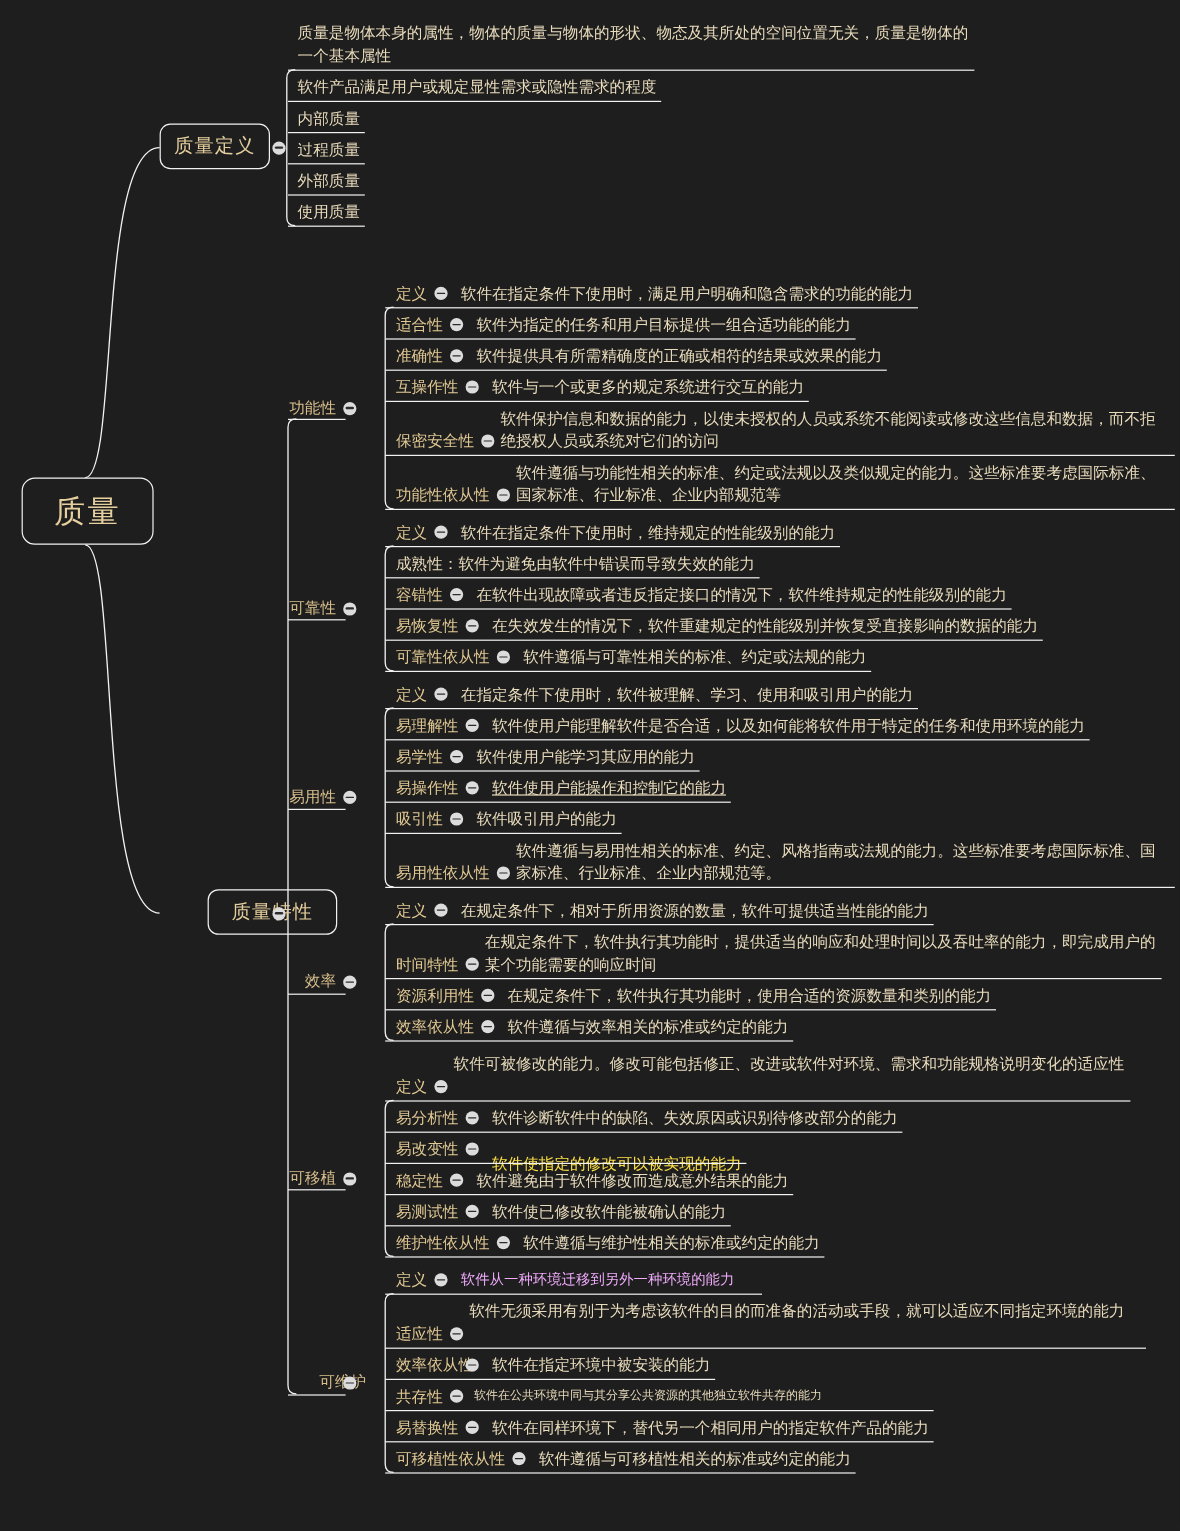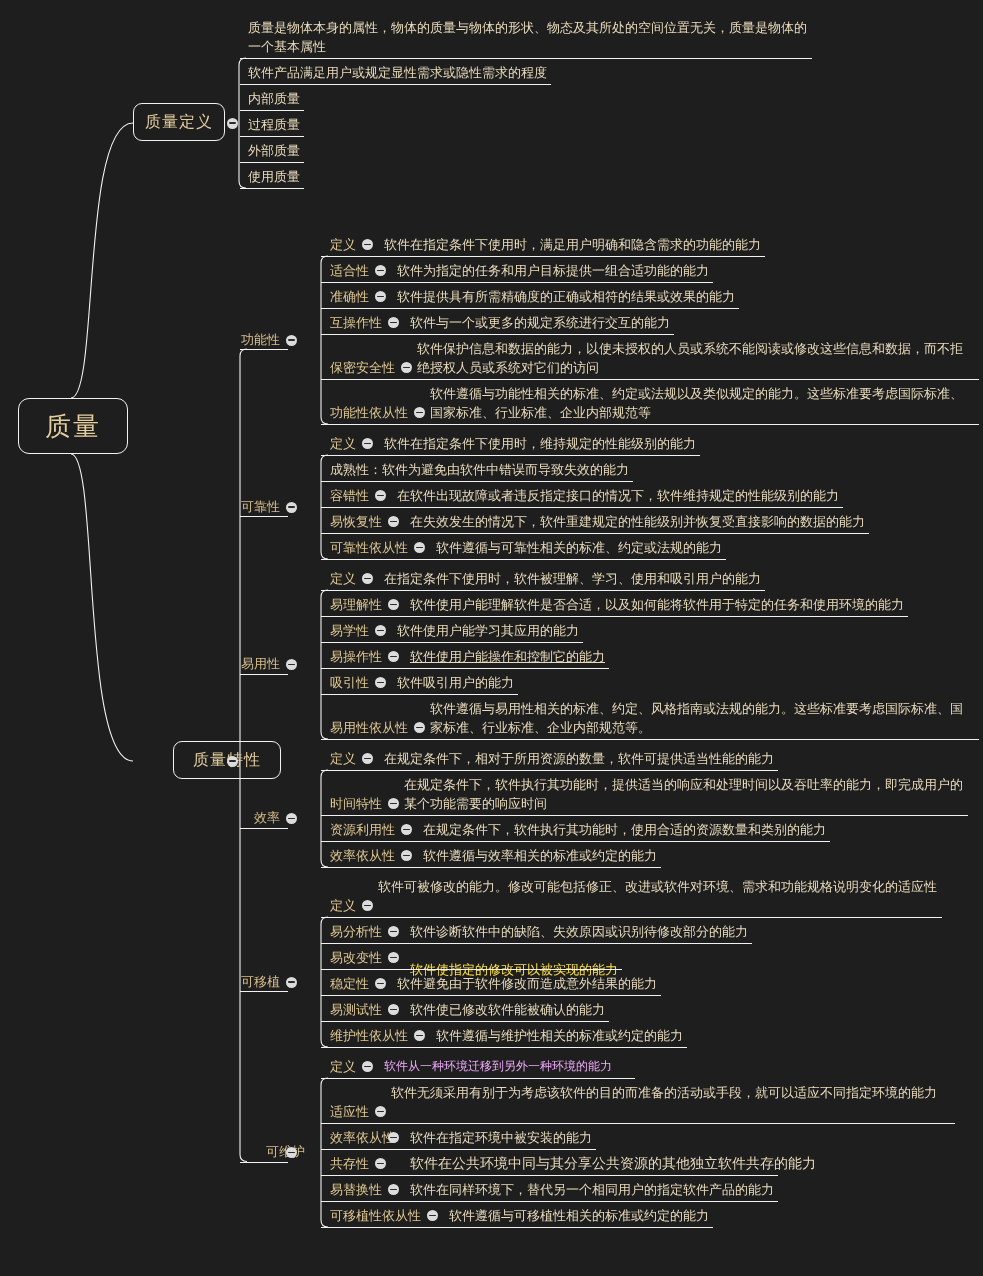--- a/index.html
+++ b/index.html
@@ -207,21 +207,21 @@
     <div class="lbody" style="position: absolute; left: 391px; top: 1083px; width: 560px; font-size: 13px; line-height: 19px; color: rgb(233, 220, 188); white-space: normal;">软件无须采用有别于为考虑该软件的目的而准备的活动或手段，就可以适应不同指定环境的能力</div>
     <div class="ltitle" style="position: absolute; left: 330px; top: 1102px; font-size: 13px; line-height: 19px; color: rgb(224, 200, 147); white-space: nowrap;">适应性</div>
     <div class="dot" style="left: 374.5px; top: 1106px;"></div>
     <div class="uline" style="left: 321px; top: 1123px; width: 634px;"></div>
     <div class="ltitle" style="position: absolute; left: 330px; top: 1128px; font-size: 13px; line-height: 19px; color: rgb(224, 200, 147); white-space: nowrap;">效率依从性</div>
     <div class="dot" style="left: 387.5px; top: 1132px;"></div>
     <div class="lbody" style="position: absolute; left: 410px; top: 1128px; font-size: 13px; line-height: 19px; color: rgb(233, 220, 188); white-space: nowrap;">软件在指定环境中被安装的能力</div>
     <div class="uline" style="left: 321px; top: 1149px; width: 275px;"></div>
     <div class="ltitle" style="position: absolute; left: 330px; top: 1154px; font-size: 13px; line-height: 19px; color: rgb(224, 200, 147); white-space: nowrap;">共存性</div>
     <div class="dot" style="left: 374.5px; top: 1158px;"></div>
-    <div class="lbody" style="position: absolute; left: 410px; top: 1154px; font-size: 14px; line-height: 19px; color: rgb(233, 220, 188); white-space: nowrap;">软件在公共环境中同与其分享公共资源的其他独立软件共存的能力</div>
+    <div class="lbody" style="position: absolute; left: 395px; top: 1154px; font-size: 10px; line-height: 19px; color: rgb(233, 220, 188); white-space: nowrap;">软件在公共环境中同与其分享公共资源的其他独立软件共存的能力</div>
     <div class="uline" style="left: 321px; top: 1175px; width: 457px;"></div>
     <div class="ltitle" style="position: absolute; left: 330px; top: 1180px; font-size: 13px; line-height: 19px; color: rgb(224, 200, 147); white-space: nowrap;">易替换性</div>
     <div class="dot" style="left: 387.5px; top: 1184px;"></div>
     <div class="lbody" style="position: absolute; left: 410px; top: 1180px; font-size: 13px; line-height: 19px; color: rgb(233, 220, 188); white-space: nowrap;">软件在同样环境下，替代另一个相同用户的指定软件产品的能力</div>
     <div class="uline" style="left: 321px; top: 1201px; width: 457px;"></div>
     <div class="ltitle" style="position: absolute; left: 330px; top: 1206px; font-size: 13px; line-height: 19px; color: rgb(224, 200, 147); white-space: nowrap;">可移植性依从性</div>
     <div class="dot" style="left: 426.5px; top: 1210px;"></div>
     <div class="lbody" style="position: absolute; left: 449px; top: 1206px; font-size: 13px; line-height: 19px; color: rgb(233, 220, 188); white-space: nowrap;">软件遵循与可移植性相关的标准或约定的能力</div>
     <div class="uline" style="left: 321px; top: 1227px; width: 392px;"></div>
     <div class="sublabel" style="left: 241px; top: 1143px; margin-left: 25px;">可维护</div>

